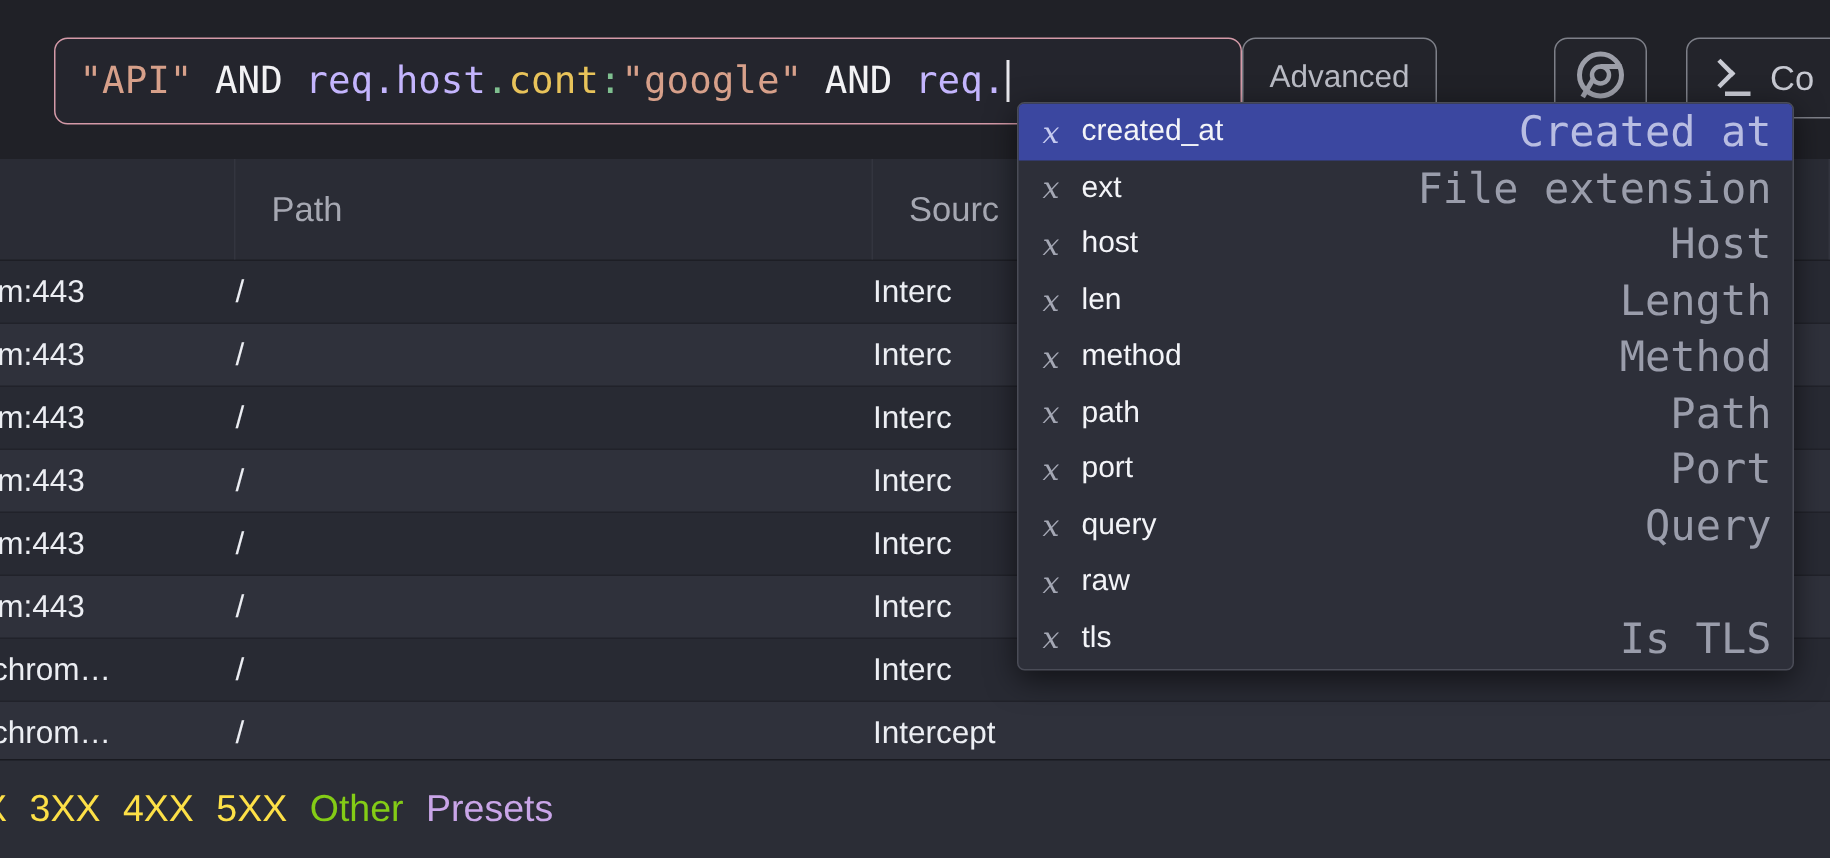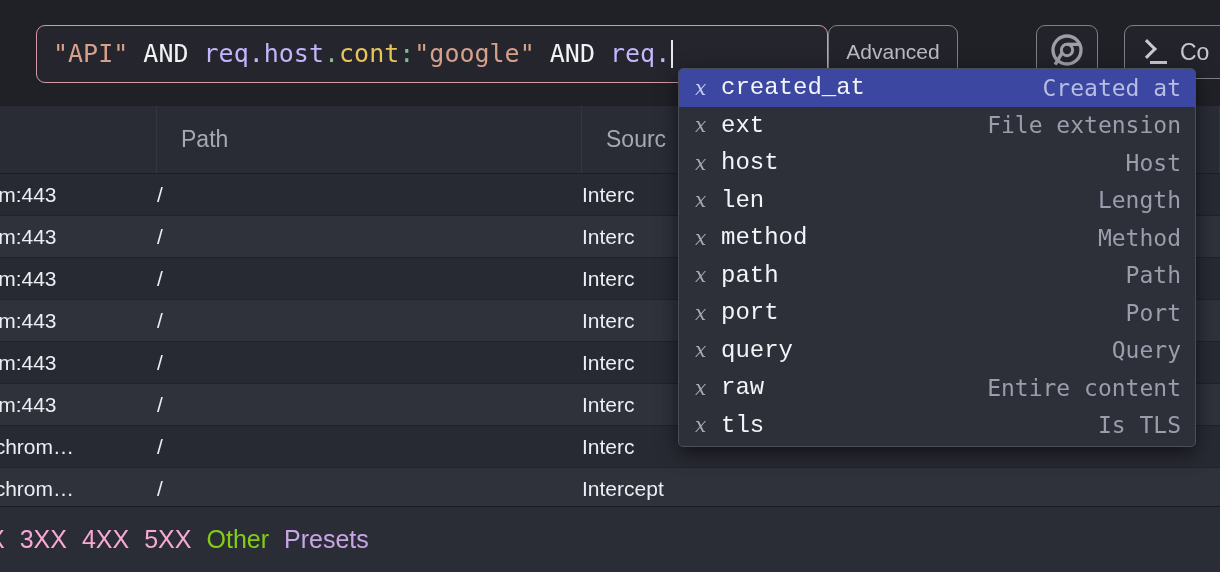--- a/index.html
+++ b/index.html
@@ -169,21 +169,21 @@
     border-top: 1px solid #191a20;
     display: flex;
     align-items: center;
     gap: 15px;
     padding-left: 0px;
   }
   .chip {
     font-size: 25px;
     white-space: nowrap;
   }
-  .chip.code { color: #f9a8d4; }
+  .chip.code { color: #fde047; }
   .chip.other { color: #84cc16; }
   .chip.presets { color: #c9a5e8; text-align: right; }
   .chip.clipped { margin-left: -12px; }
 
   
   .dropdown {
     position: absolute;
     left: 678px; top: 68px;
     width: 518px;
     background: #2d2f39;
@@ -206,29 +206,29 @@
     font-family: "DejaVu Serif", serif;
     font-style: italic;
     font-size: 20px;
     color: #a4a7b4;
     width: 26px;
     flex: 0 0 auto;
   }
   .dd-item.selected .dd-x { color: #c6cbf0; }
 
   .dd-name {
-    font-family: Liberation Mono, monospace;
-    font-size: 24px;
+    font-family: Liberation Sans, sans-serif;
+    font-size: 20px;
     color: #f3f4f8;
     flex: 0 0 auto;
   }
 
   .dd-desc {
     font-family: "DejaVu Sans Mono", monospace;
-    font-size: 23px;
+    font-size: 28px;
     color: #9a9dab;
     margin-left: auto;
     text-align: right;
     white-space: nowrap;
   }
   .dd-item.selected .dd-desc { color: #b8bde2; }
 </style>
 </head>
 <body>
 
@@ -360,21 +360,20 @@
         <span class="dd-desc">Port</span>
       </div>
       <div class="dd-item">
         <span class="dd-x">x</span>
         <span class="dd-name">query</span>
         <span class="dd-desc">Query</span>
       </div>
       <div class="dd-item">
         <span class="dd-x">x</span>
         <span class="dd-name">raw</span>
-        <span class="dd-desc">Entire content</span>
       </div>
       <div class="dd-item">
         <span class="dd-x">x</span>
         <span class="dd-name">tls</span>
         <span class="dd-desc">Is TLS</span>
       </div>
     </div>
 
 </div>
 

